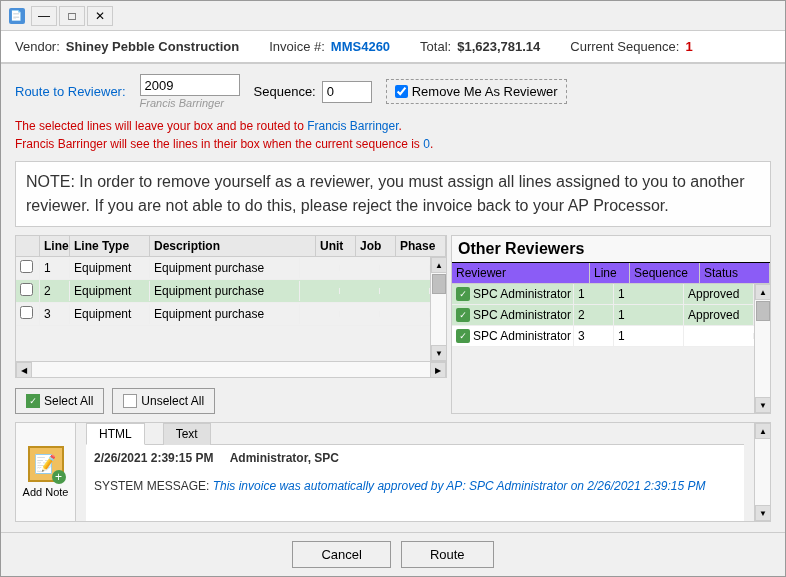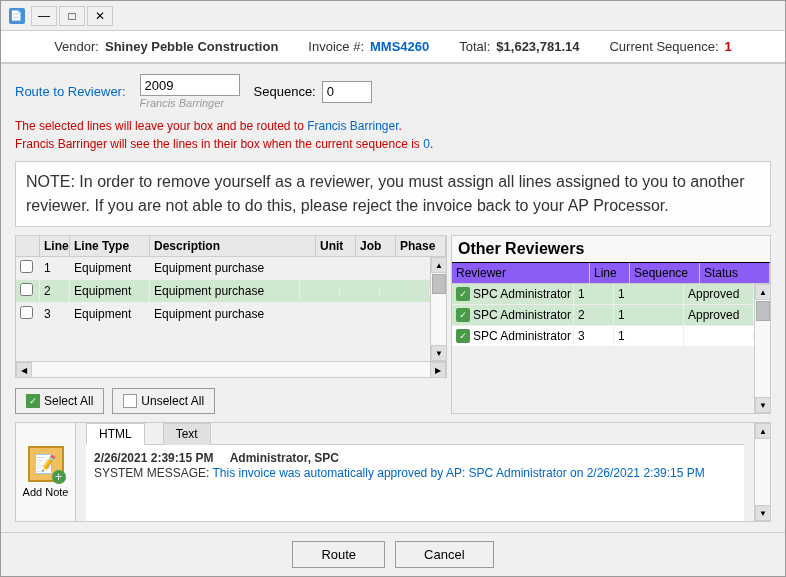--- a/index.html
+++ b/index.html
@@ -63,21 +63,20 @@
       font-size: 12px;
     }
 
     .header-bar {
       background: white;
       border-bottom: 2px solid #ccc;
       padding: 8px 14px;
       display: flex;
       align-items: center;
       gap: 30px;
-      justify-content: center;
     }
     .header-field {
       display: flex;
       align-items: center;
       gap: 6px;
       font-size: 13px;
     }
     .header-label { color: #333; }
     .header-value { font-weight: bold; color: #333; }
     .header-value.blue { color: #0066cc; }
@@ -341,26 +340,26 @@
     .notes-body {
       flex: 1;
       padding: 6px 8px;
       overflow-y: auto;
       font-size: 12px;
       background: white;
     }
     .notes-date-line {
       font-weight: bold;
       color: #333;
-      margin-bottom: 1px;
+      margin-bottom: 14px;
     }
     .notes-msg {
       color: #333;
     }
-    .notes-msg span.blue { color: #0066cc; }
+    .notes-msg span.blue { color: #0066cc; font-style: italic; }
 
     .footer {
       border-top: 1px solid #ccc;
       background: #f0f0f0;
       padding: 8px;
       display: flex;
       justify-content: center;
       gap: 10px;
     }
     .footer-btn {
@@ -459,20 +458,24 @@
 
     <div class="route-row">
       <a class="route-link">Route to Reviewer:</a>
       <div class="route-input-group">
         <input class="route-input" type="text" value="2009" style="">
         <span class="route-sub">Francis Barringer</span>
       </div>
       <div class="sequence-group">
         <span>Sequence:</span>
         <input class="seq-input" type="text" value="0" style="">
+      </div>
+      <div class="checkbox-group">
+        <input type="checkbox" id="remove-cb" checked="" style="">
+        <label for="remove-cb">Remove Me As Reviewer</label>
       </div>
     </div>
 
     <div class="info-red">
       <div>
         The selected lines will leave your box and be routed to <span class="blue">Francis Barringer</span>.
       </div>
       <div>
         Francis Barringer will see the lines in their box when the current sequence is <span class="blue">0</span>.
       </div>
@@ -622,16 +625,16 @@
       <div style="display:flex;flex-direction:column;width:16px;border-left:1px solid #ccc;">
         <div class="scroll-arrow">▲</div>
         <div class="scroll-track" style="flex:1;"></div>
         <div class="scroll-arrow">▼</div>
       </div>
     </div>
 
   </div>
 
   <div class="footer">
+    <button class="footer-btn">Cancel</button>
     <button class="footer-btn">Route</button>
-    <button class="footer-btn">Cancel</button>
   </div>
 </div>
 
 </body></html>

